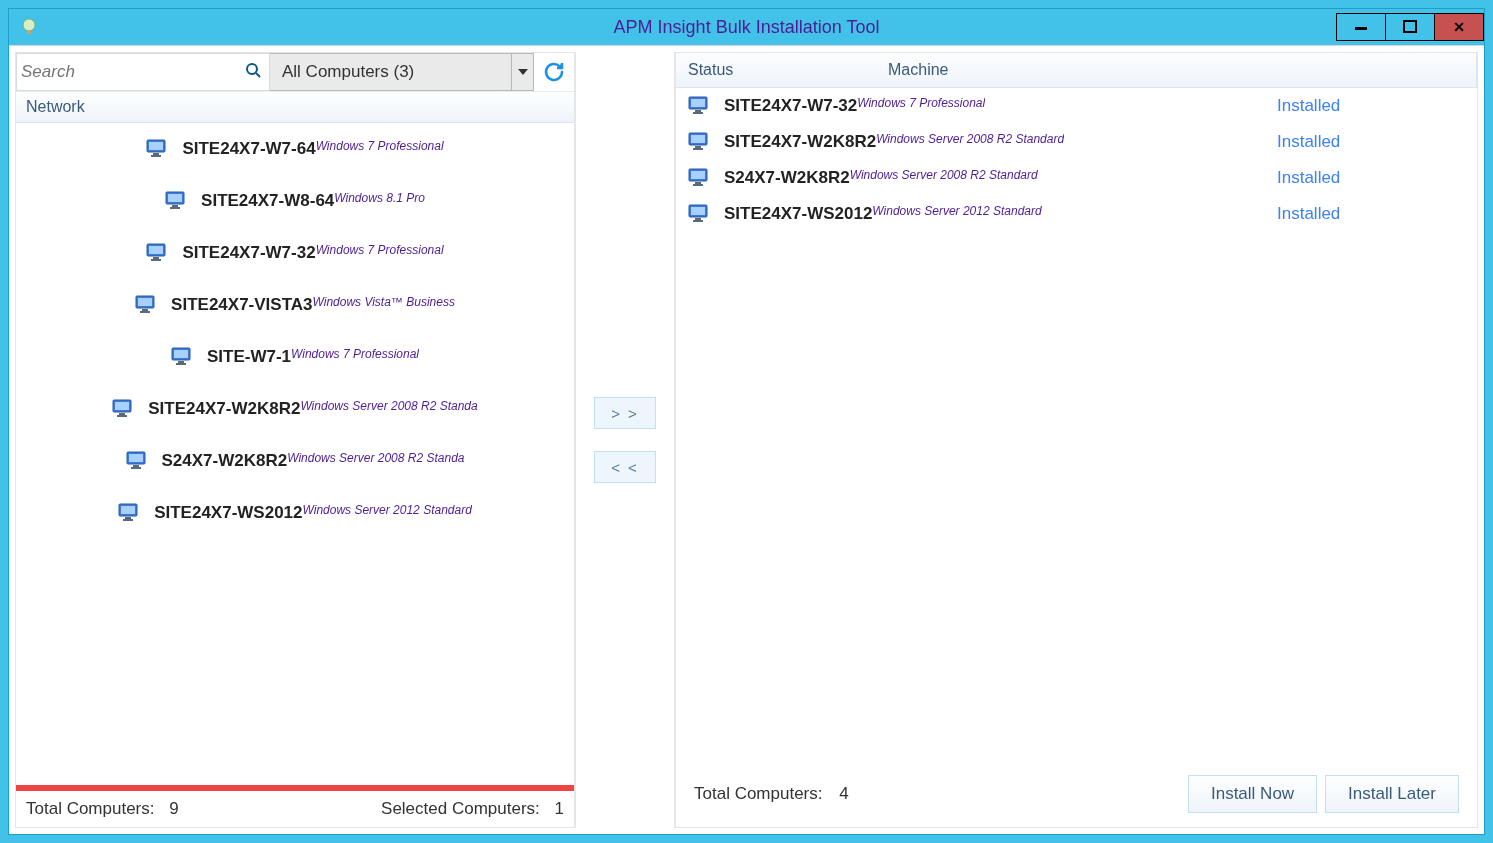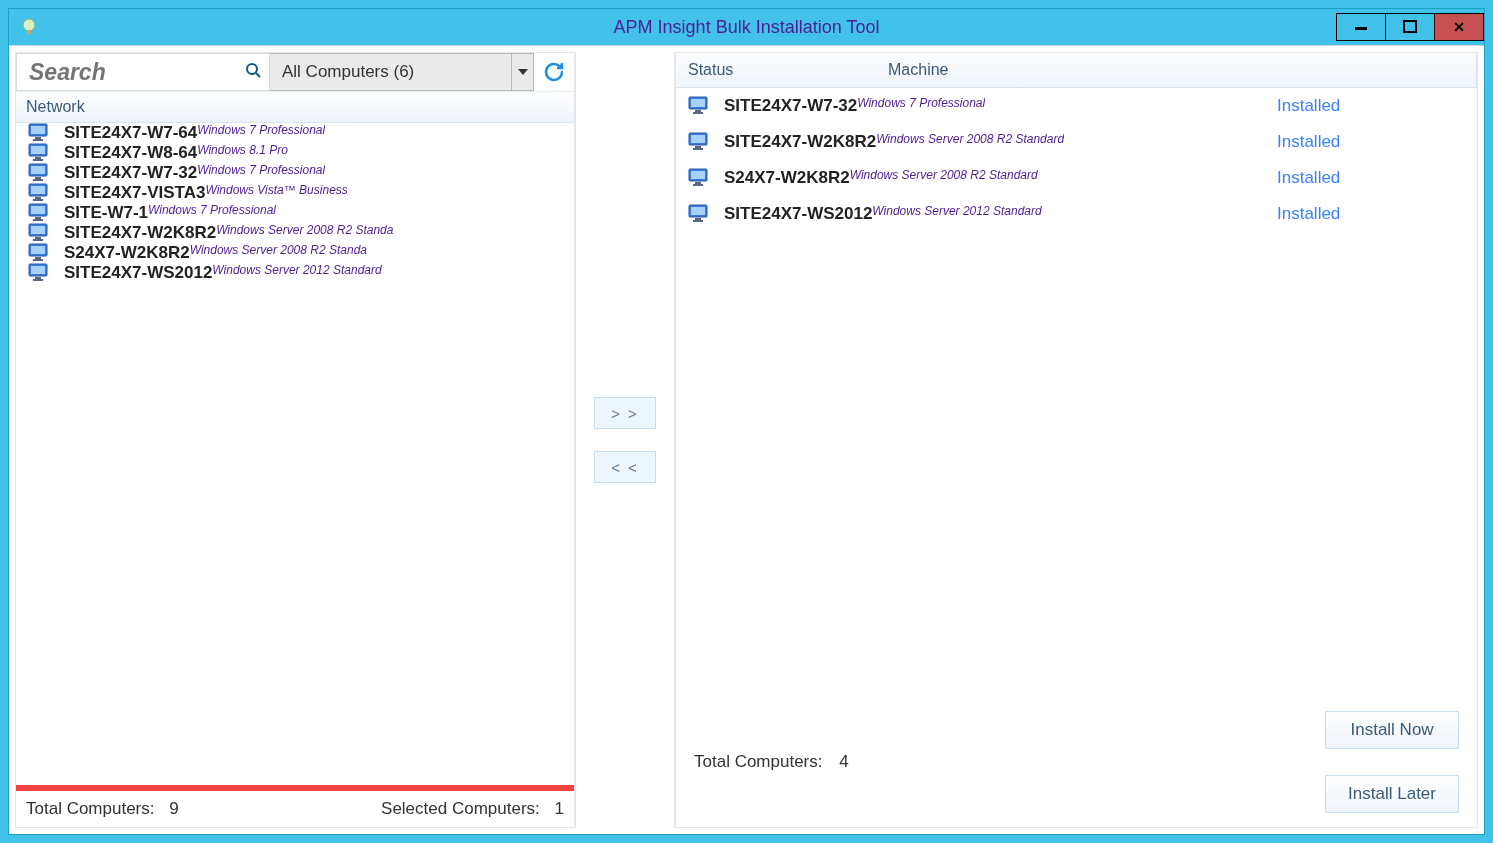--- a/index.html
+++ b/index.html
@@ -17,32 +17,32 @@
   .win-btn.close-btn { background: #c75050; }
   .win-btn .glyph { font-family: Arial; font-weight: bold; font-size: 14px; }
 
   
   .content { flex: 1; display: flex; background: #fff; padding: 6px; gap: 0; border-top: 1px solid #d6d6d6; }
 
   
   .left-pane { width: 560px; display: flex; flex-direction: column; border: 1px solid #e6e6e6; }
   .toolbar { display: flex; align-items: stretch; height: 38px; }
   .search-box { flex: 0 0 254px; position: relative; border: 1px solid #dadada; background: #fff; display: flex; align-items: center; }
-  .search-box input { border: none; outline: none; width: 100%; font-style: italic; font-size: 23px; color: #777; padding: 0 12px; background: transparent; font-weight: bold; }
+  .search-box input { border: none; outline: none; width: 100%; font-style: italic; font-size: 17px; color: #777; padding: 0 4px; background: transparent; }
   .search-box .search-ic { position: absolute; right: 8px; color: #0b5b8a; }
   .filter-dd { flex: 1; display: flex; align-items: center; background: #eaeaea; border: 1px solid #b8b8b8; border-left: none; position: relative; }
   .filter-dd .dd-label { font-size: 17px; color: #333; padding: 0 12px; }
   .filter-dd .dd-arrow { position:absolute; right:0; top:0; width: 22px; height:100%; border-left: 1px solid #b8b8b8; display:flex; align-items:center; justify-content:center; background:#eaeaea;}
   .refresh-btn { width: 40px; display: flex; align-items: center; justify-content: center; cursor: pointer; }
   .refresh-btn svg { stroke: #1e90e5; }
 
   .section-header { background: linear-gradient(#fefefe, #eef4fb); border-top: 1px solid #e5eef7; border-bottom: 1px solid #d8e4f0; padding: 6px 10px; font-size: 16px; color: #3a5a7a; }
 
   .list { flex: 1; overflow-y: auto; }
-  .list-row { display: flex; align-items: center; padding: 0 12px; gap: 14px; cursor: pointer; }
+  .list-row { display: flex; align-items: center; padding: 16px 12px; gap: 14px; cursor: pointer; justify-content: center; }
   .comp-icon { flex: 0 0 22px; }
   .row-text { display: flex; flex-direction: row; overflow: hidden; }
   .row-name { font-size: 17px; font-weight: 600; color: #222; white-space: nowrap; overflow: hidden; text-overflow: ellipsis; }
   .row-os { font-size: 12px; color: #4c1d95; white-space: nowrap; overflow: hidden; text-overflow: ellipsis; font-style: italic; }
 
   .left-footer { border-top: 6px solid #ef4444; padding: 8px 10px; display: flex; justify-content: space-between; font-size: 17px; color: #333; }
   .left-footer .num { margin-left: 10px; }
 
   
   .mid-pane { width: 100px; display: flex; flex-direction: column; align-items: center; justify-content: center; gap: 22px; border-left:1px solid #e6e6e6; border-right:1px solid #e6e6e6; }
@@ -57,21 +57,21 @@
 
   .right-list { flex: 1; overflow-y: auto; }
   .r-row { display: flex; align-items: center; padding: 8px 12px; }
   .r-row .comp-icon { flex: 0 0 22px; margin-right: 14px; }
   .r-row .row-text { flex: 1; }
   .r-row .status { width: 188px; font-size: 17px; color: #3b82f6; text-align: left; }
 
   .right-footer { padding: 10px 18px 14px; display: flex; align-items: center; }
   .right-footer .total { font-size: 17px; color: #333; }
   .right-footer .total .num { margin-left: 12px; }
-  .right-footer .actions { margin-left: auto; display: flex; gap: 26px; flex-direction: column; }
+  .right-footer .actions { margin-left: auto; display: flex; gap: 8px; }
   .act-btn { padding: 8px 22px; background: linear-gradient(#fefefe, #eef4fb); border: 1px solid #c3dff5; color: #3a5a7a; font-size: 17px; cursor: pointer; }
 
   
   .monitor { display:block; }
 </style>
 </head>
 <body>
 
 <div class="window">
 
@@ -107,21 +107,21 @@
         <div class="search-box">
           <input type="text" placeholder="Search" style="">
           <span class="search-ic">
             <svg width="16" height="16" viewBox="0 0 16 16" fill="none">
                 <circle cx="7" cy="7" r="5" stroke="#0b5b8a" stroke-width="2"></circle>
                 <line x1="11" y1="11" x2="15" y2="15" stroke="#0b5b8a" stroke-width="2"></line>
               </svg>
           </span>
         </div>
         <div class="filter-dd">
-          <span class="dd-label">All Computers (6)</span>
+          <span class="dd-label">All Computers (3)</span>
           <span class="dd-arrow">
             <svg width="10" height="6" viewBox="0 0 10 6">
                 <polygon points="0,0 10,0 5,6" fill="#333"></polygon>
               </svg>
           </span>
         </div>
         <div class="refresh-btn">
           <svg width="24" height="24" viewBox="0 0 24 24" fill="none" stroke-width="2.5">
             <path d="M20 12a8 8 0 1 1-2.34-5.66" stroke="#1e90e5" stroke-linecap="round"></path>
             <polyline points="20,3 20,8 15,8" fill="#1e90e5" stroke="#1e90e5"></polyline>

